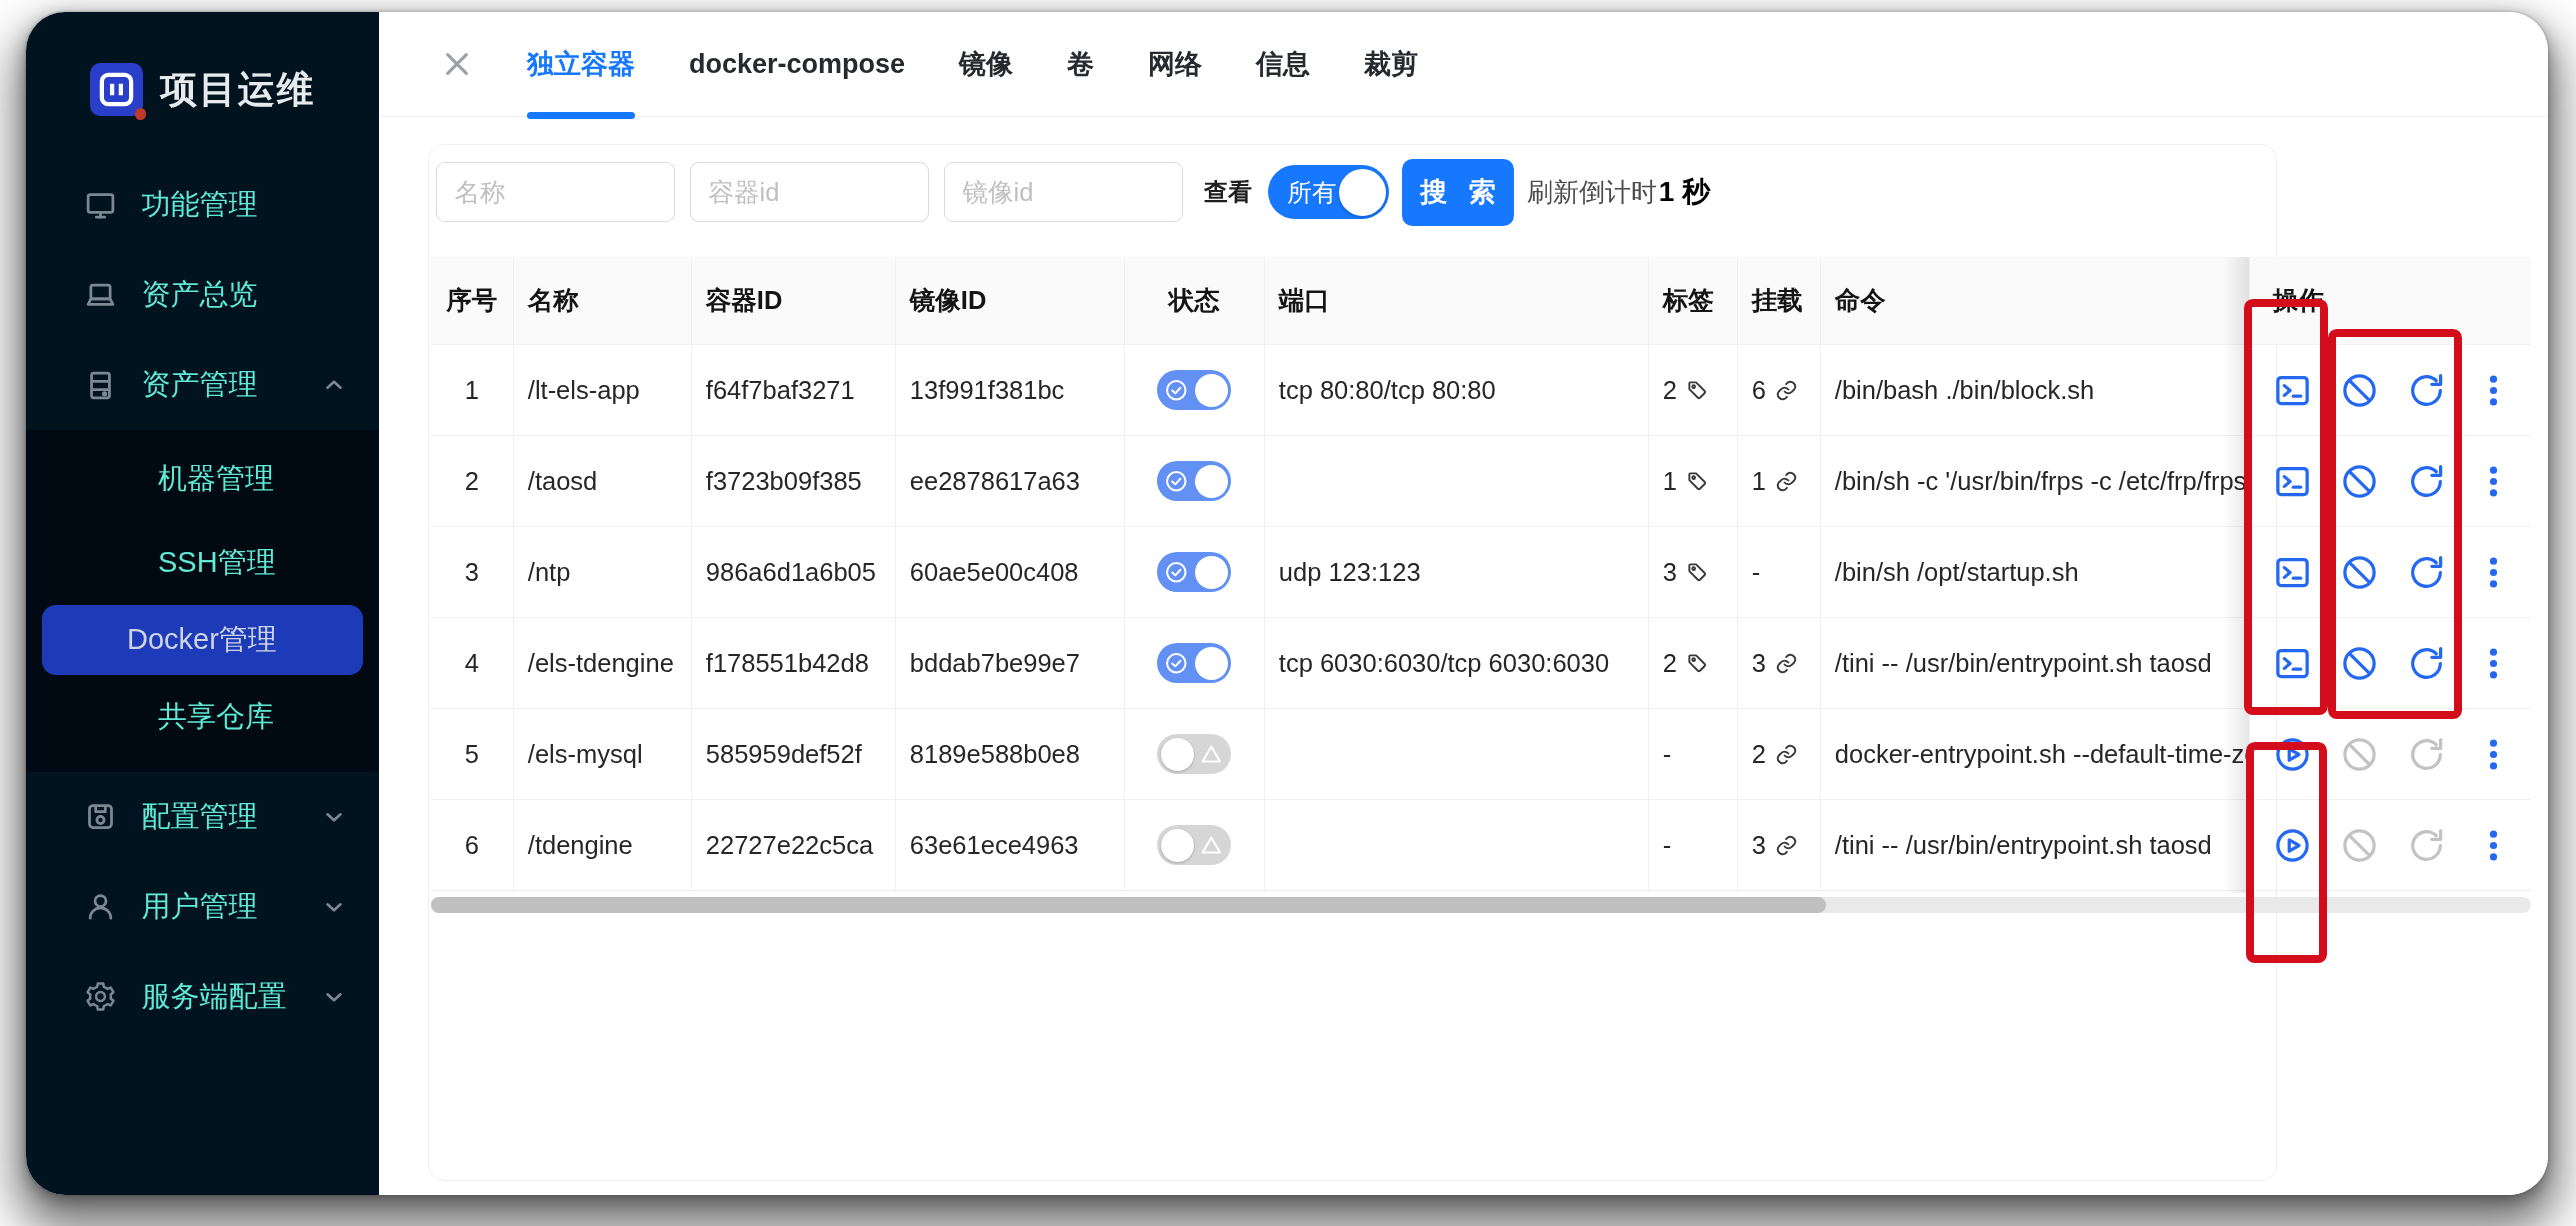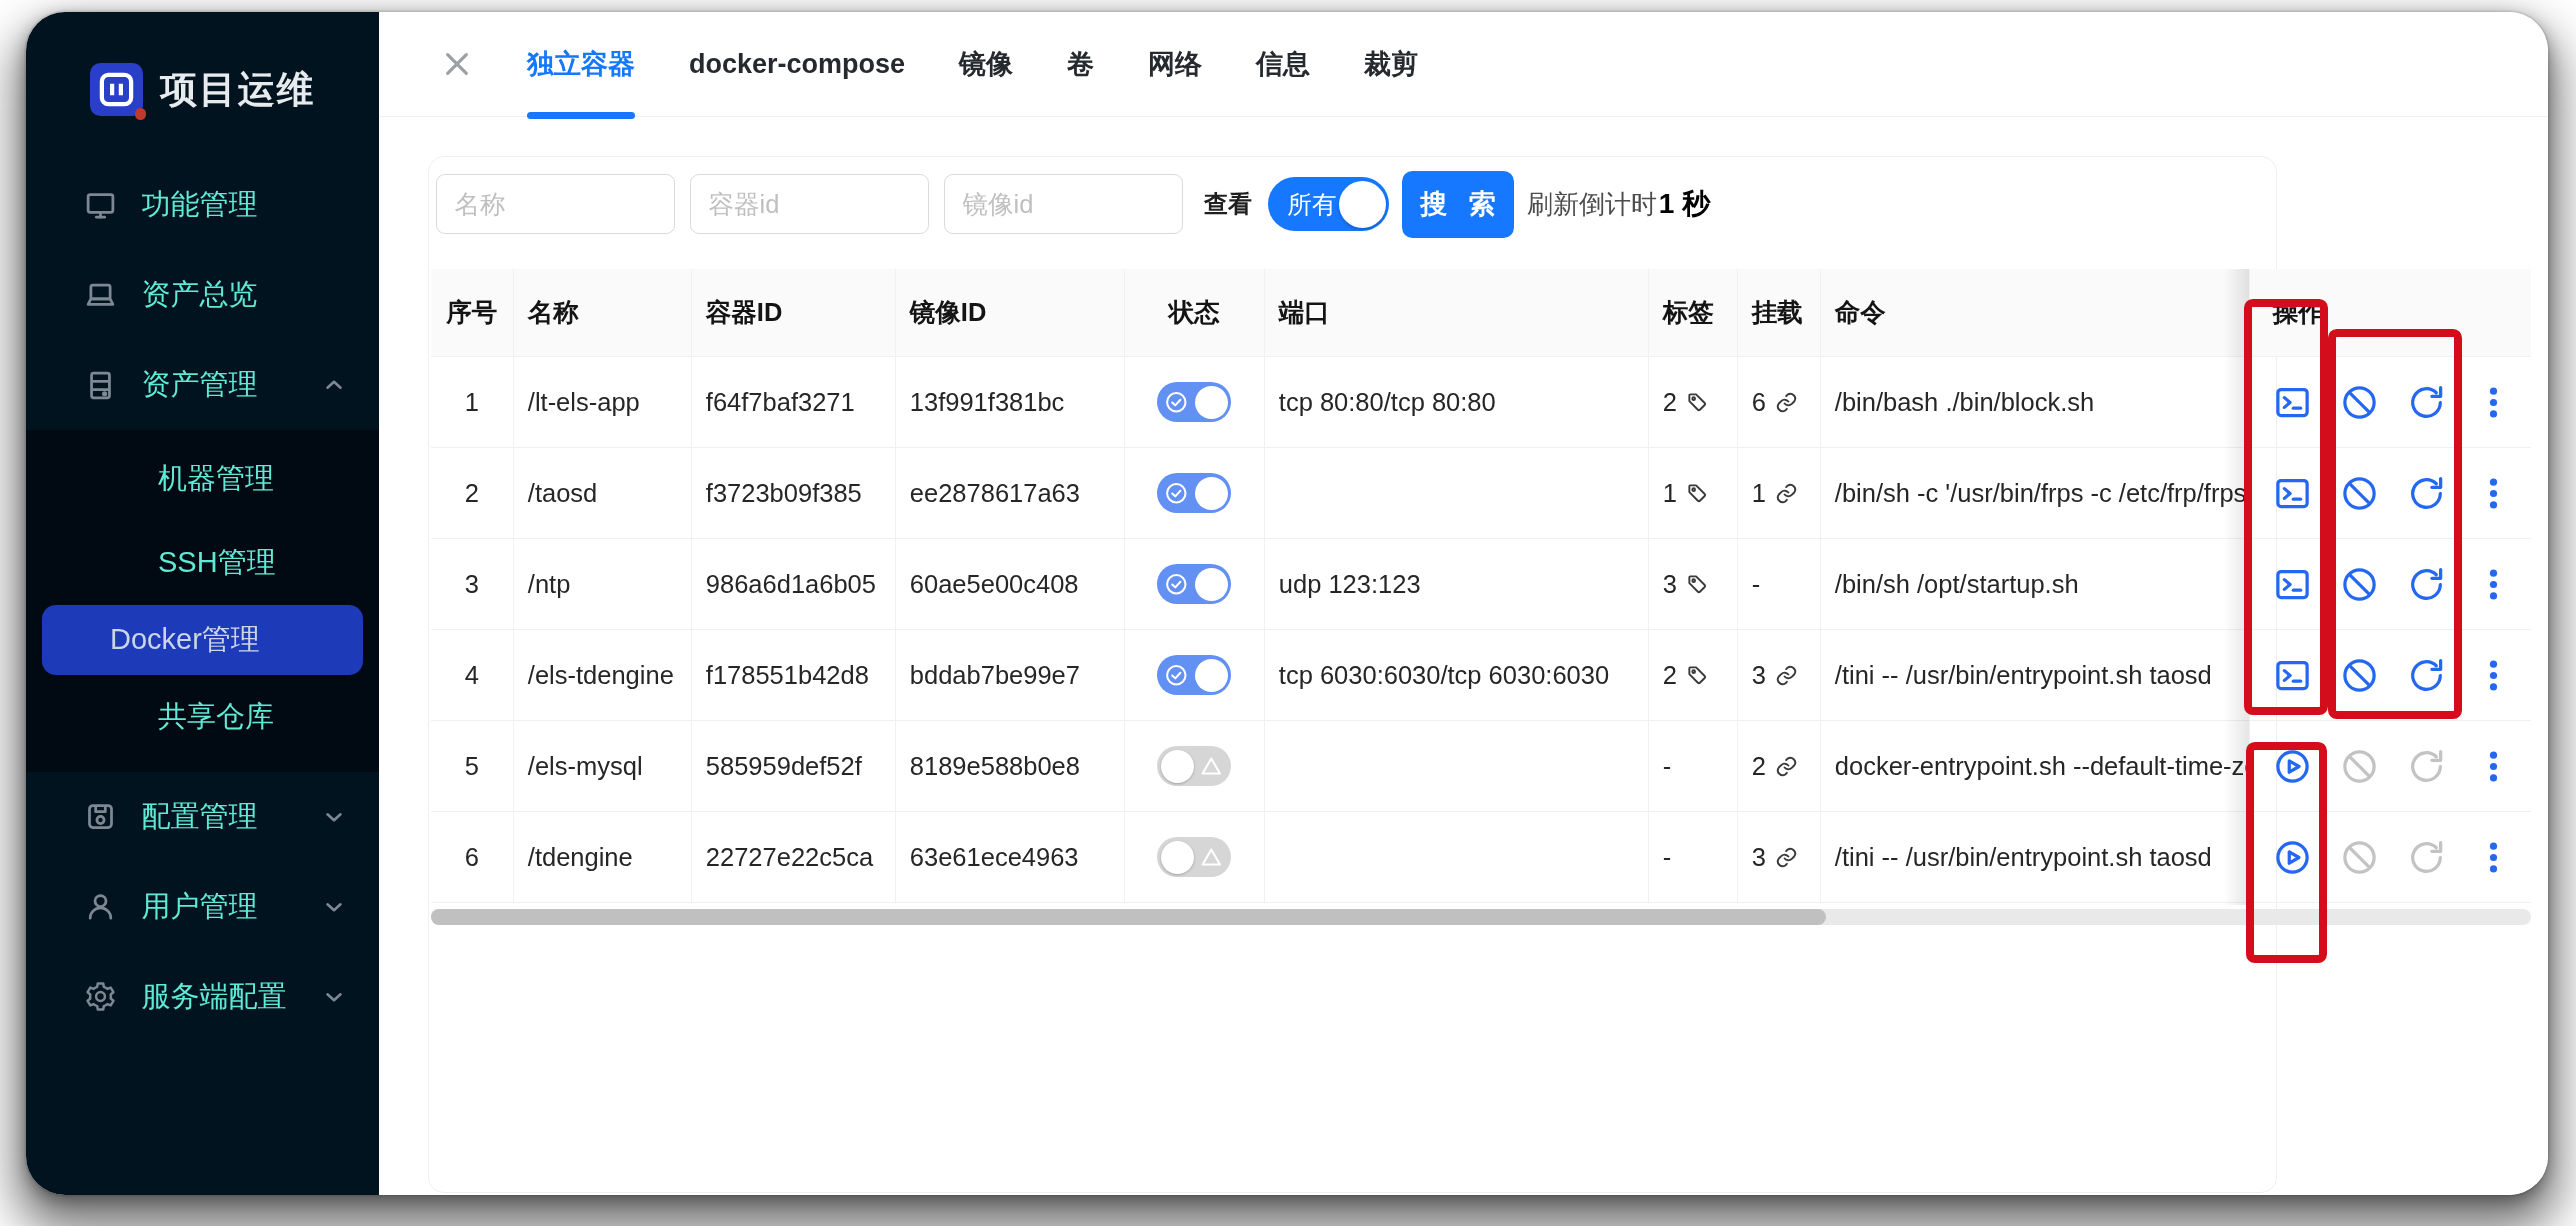--- a/index.html
+++ b/index.html
@@ -20,34 +20,34 @@
   .logo-mark svg { width:39px; height:39px; }
   .logo-dot { position:absolute; right:-3.5px; bottom:-3.5px; width:11.4px; height:11.4px; border-radius:50%; background:#c0392b; }
   .logo-text { color:#e8ebee; font-size:37px; font-weight:700; letter-spacing:1.8px; }
 
   .menu { flex:1; display:flex; flex-direction:column; padding-top:16px; }
   .mi { position:relative; height:90px; display:flex; align-items:center; padding-left:58px; font-size:29px; color:#5eead4; cursor:pointer; }
   .mi .ic { width:33px; height:33px; margin-right:24.6px; color:#7d8893; flex:0 0 33px; }
   .mi .chev { position:absolute; right:32px; width:26px; height:26px; color:#7d8893; }
   .submenu { background:#010a12; padding:7px 0 12.3px 0; }
   .mi.child { height:84px; padding-left:132px; }
-  .mi.selected { margin:0 16px; height:70px; padding-left:68px; border-radius:14px; background:#1d3ab8; color:#ccd4e6; }
+  .mi.selected { margin:0 16px; height:70px; padding-left:85px; border-radius:14px; background:#1d3ab8; color:#ccd4e6; }
   .ic svg, .chev svg { width:100%; height:100%; display:block; }
 
   
   .main { position:relative; flex:1; background:#fff; }
 
   .tabbar { position:relative; height:105px; display:flex; align-items:center; padding-left:62px; gap:54px; border-bottom:1.8px solid #f0f0f0; }
   .close-x { width:32px; height:32px; color:#9aa0a6; cursor:pointer; }
   .close-x svg { width:100%; height:100%; }
   .tab { position:relative; height:105px; display:flex; align-items:center; font-size:27px; font-weight:700; color:#26292e; cursor:pointer; }
   .tab.active { color:#1677ff; }
   .tab.active::after { content:""; position:absolute; left:0; right:0; bottom:-1.8px; height:6.2px; background:#1677ff; border-radius:3.5px; }
 
-  .card { position:absolute; left:49px; top:144px; width:1849px; height:1037px; background:#fff; border:0.9px solid #efefef; border-radius:16px; }
+  .card { position:absolute; left:49px; top:132px; width:1849px; height:1037px; background:#fff; border:0.9px solid #efefef; border-radius:16px; }
 
   
   .filters { position:absolute; left:7px; top:12.3px; height:69px; display:flex; align-items:center; }
   .f-input { width:239px; height:60px; border:1.8px solid #d9d9d9; border-radius:8.8px; font-size:25.5px; color:#333; padding:0 17.6px; outline:none; background:#fff; }
   .f-input::placeholder { color:#bfbfbf; }
   .f-input + .f-input { margin-left:15px; }
   .view-label { margin-left:21px; font-size:24px; font-weight:700; color:#1f1f1f; }
   .view-switch { position:relative; margin-left:16px; width:121px; height:54px; border-radius:28px; background:#1677ff; cursor:pointer; }
   .view-switch .txt { position:absolute; left:19.3px; top:50%; transform:translateY(-50%); color:#fff; font-size:24.6px; }
   .view-switch .knob { position:absolute; right:3.5px; top:3.5px; width:47px; height:47px; border-radius:50%; background:#fff; box-shadow:0 1.8px 3.5px rgba(0,0,0,.2); }

